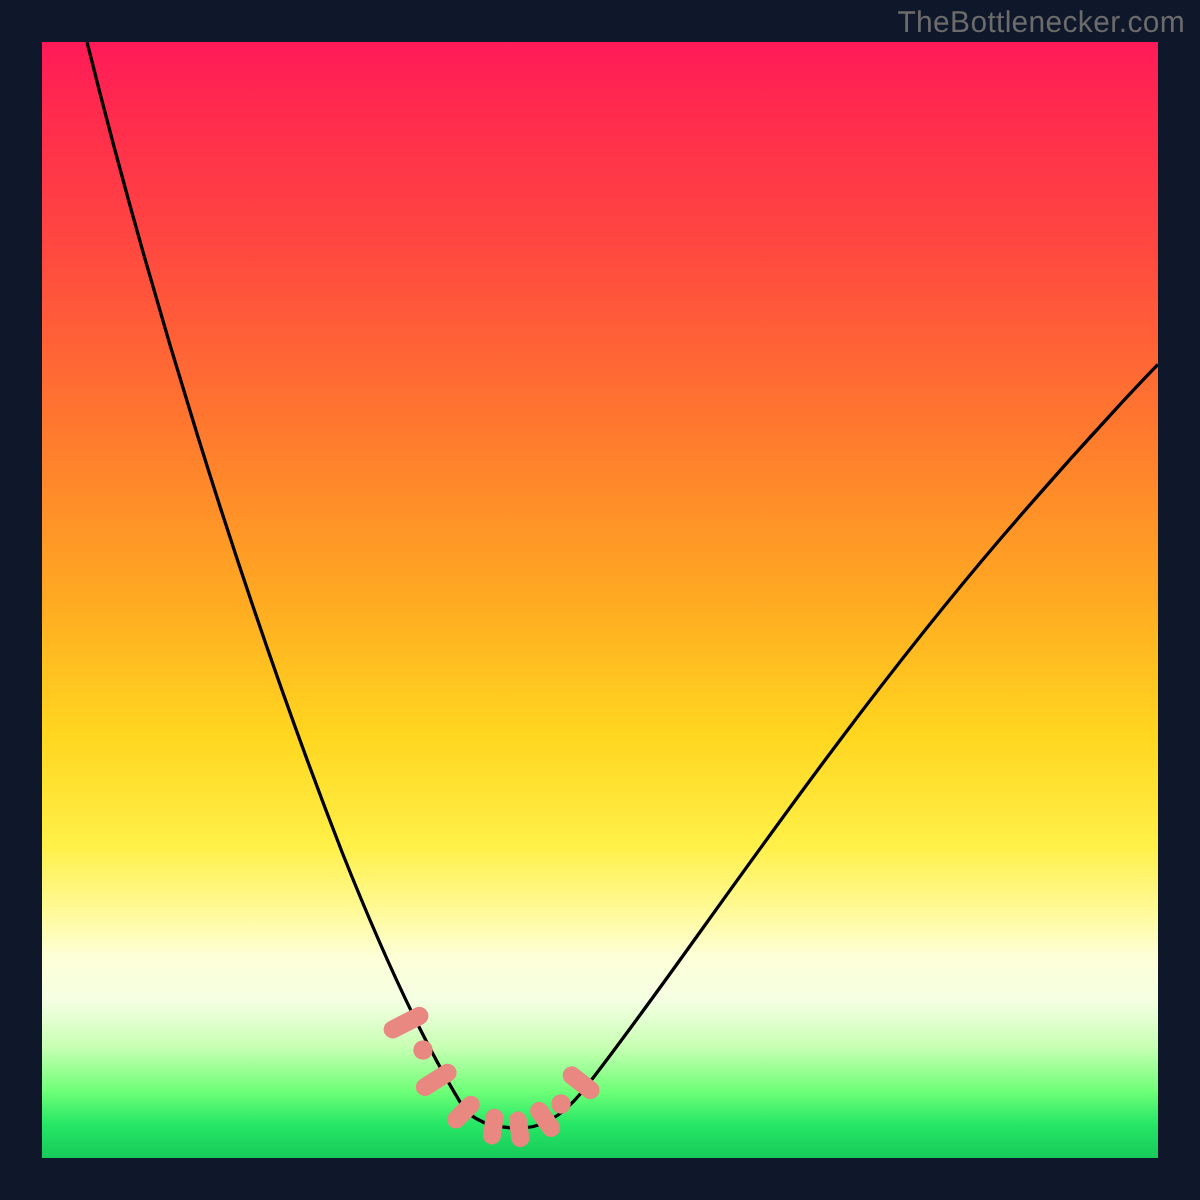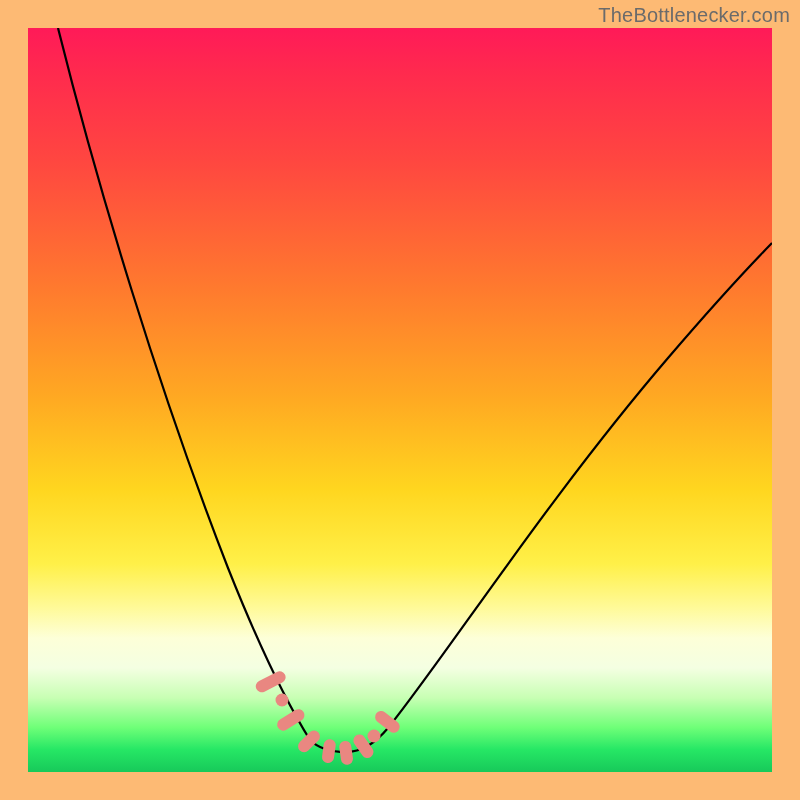--- a/index.html
+++ b/index.html
@@ -10,21 +10,21 @@
     background: #000;
     overflow: hidden;
     font-family: Arial, Helvetica, sans-serif;
   }
   .frame {
     position: absolute;
     left: 0;
     top: 0;
     width: 800px;
     height: 800px;
-    background: #fdba74;
+    background: #0f172a;
   }
   .plot-area {
     position: absolute;
     left: 28px;
     top: 28px;
     width: 744px;
     height: 744px;
     
     background: linear-gradient(
       to bottom,

